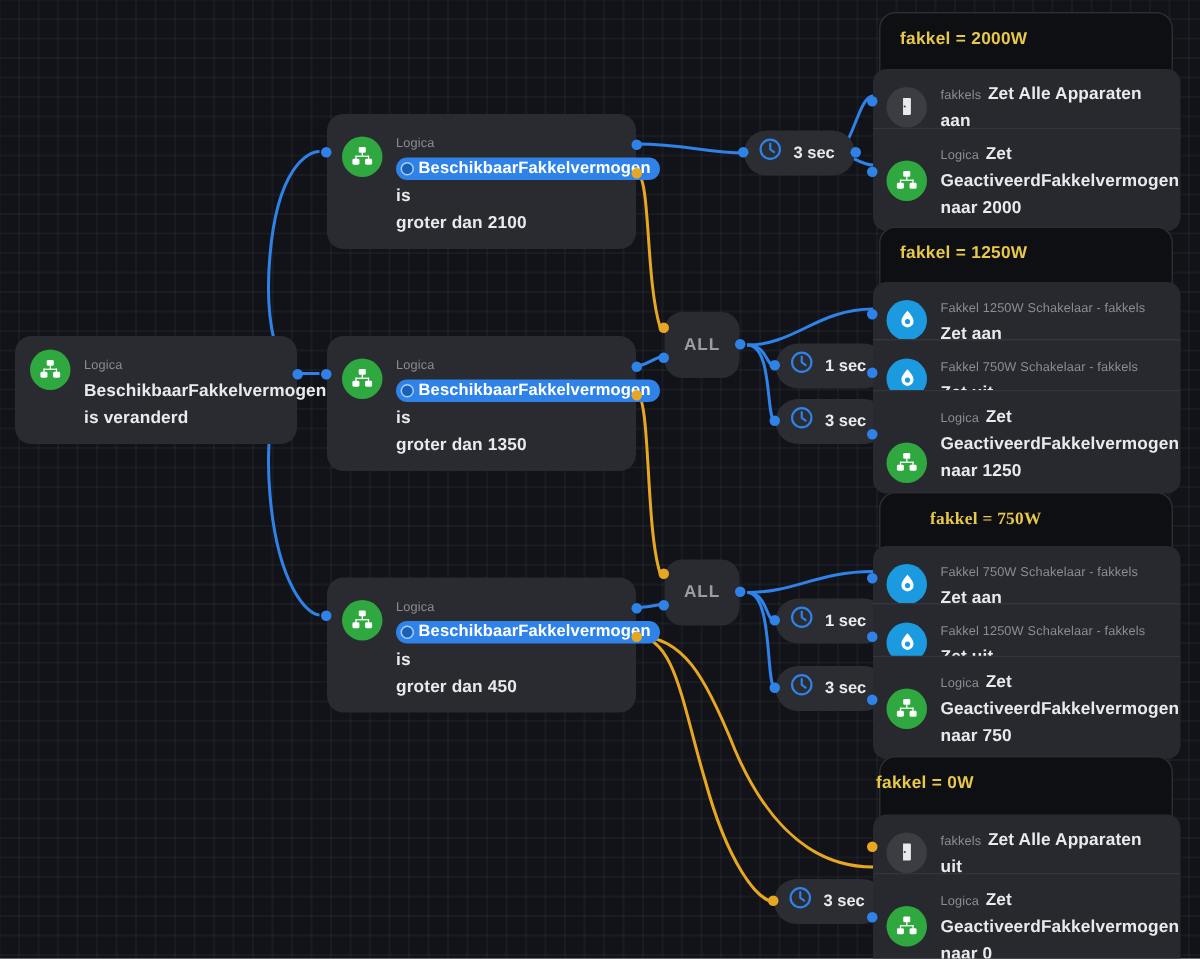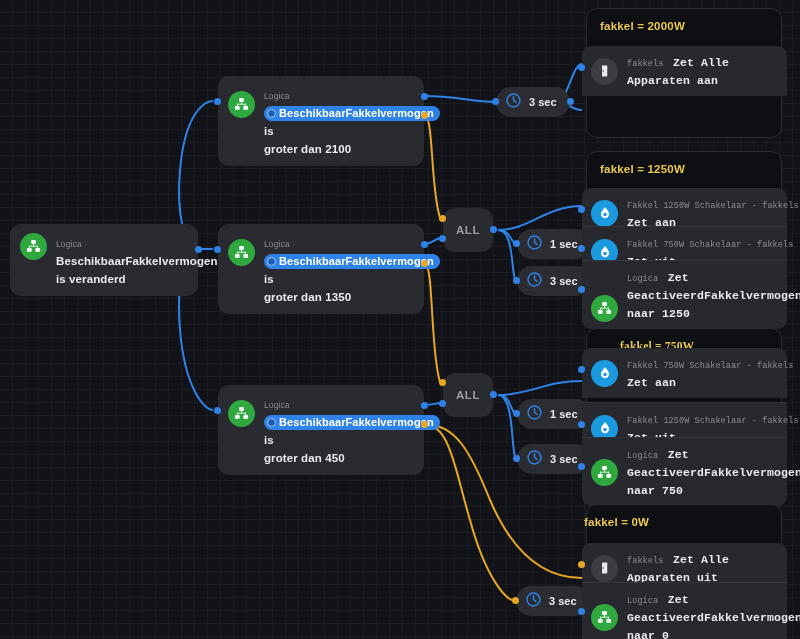--- a/index.html
+++ b/index.html
@@ -101,21 +101,20 @@
     position: absolute;
     font-size: 11.5px; font-weight: 700; color: #e8c84a;
     letter-spacing: .2px;
   }
   .action {
     position: absolute;
     background: #27292e;
     border-top: 1px solid #34363b;
     display: flex; align-items: center; gap: 9px;
     padding: 7px 11px 7px 9px;
-    font-family: Liberation Mono, monospace;
   }
   .action.first { border-radius: 9px 9px 0 0; border-top: none; }
   .action.last { border-radius: 0 0 9px 9px; }
 </style>
 </head>
 <body>
 
 <div id="canvas">
 
   <svg id="edges" viewBox="0 0 800 639">
@@ -362,20 +361,38 @@
         <circle cx="5.9" cy="8" r="0.8" fill="#3b3d42"></circle>
       </svg>
     </span>
     <span class="node-text">
       <span class="node-sub">fakkels</span>
       <span class="node-title">Zet Alle Apparaten aan</span>
     </span>
     <span class="port port-blue" style="left:-4px; top:18px;"></span>
   </div>
 
+  <div class="action last" style="left:582px; top:85px; width:205px;">
+    <span class="node-icon ic-green">
+      <svg width="15" height="15" viewBox="0 0 16 16" fill="#fff">
+        <rect x="5.5" y="1" width="5" height="4.2" rx="1"></rect>
+        <rect x="1" y="9.5" width="5" height="4.2" rx="1"></rect>
+        <rect x="10" y="9.5" width="5" height="4.2" rx="1"></rect>
+        <rect x="7.6" y="5" width="0.9" height="2.6"></rect>
+        <rect x="3.3" y="7.2" width="9.4" height="0.9"></rect>
+        <rect x="3.1" y="7.2" width="0.9" height="2.5"></rect>
+        <rect x="12" y="7.2" width="0.9" height="2.5"></rect>
+      </svg>
+    </span>
+    <span class="node-text">
+      <span class="node-sub">Logica</span>
+      <span class="node-title">Zet GeactiveerdFakkelvermogen naar 2000</span>
+    </span>
+    <span class="port port-blue" style="left:-4px; top:25px;"></span>
+  </div>
 
   <div class="group" style="left:586px; top:151px; width:196px; height:153px;"></div>
   <div class="group-label" style="left:600px; top:163px;">fakkel = 1250W</div>
 
   <div class="action first" style="left:582px; top:188px; width:205px;">
     <span class="node-icon ic-blue">
       <svg width="14" height="14" viewBox="0 0 16 16" fill="#fff">
         <path d="M8 1.4c3 3.4 4.6 5.5 4.6 7.9A4.6 4.6 0 0 1 8 14a4.6 4.6 0 0 1-4.6-4.7c0-2.4 1.6-4.5 4.6-7.9z"></path>
         <circle cx="8" cy="9.6" r="2" fill="#1b9ae0"></circle>
       </svg>
@@ -416,21 +433,21 @@
     <span class="node-text">
       <span class="node-sub">Logica</span>
       <span class="node-title">Zet GeactiveerdFakkelvermogen naar 1250</span>
     </span>
     <span class="port port-blue" style="left:-4px; top:25px;"></span>
   </div>
 
   <div class="group" style="left:586px; top:328px; width:196px; height:153px;"></div>
   <div class="group-label" style="left:620px; top:340px;font-family:Liberation Serif, serif;">fakkel = 750W</div>
 
-  <div class="action first" style="left:582px; top:348px; width:205px;">
+  <div class="action first" style="left:582px; top:364px; width:205px;">
     <span class="node-icon ic-blue">
       <svg width="14" height="14" viewBox="0 0 16 16" fill="#fff">
         <path d="M8 1.4c3 3.4 4.6 5.5 4.6 7.9A4.6 4.6 0 0 1 8 14a4.6 4.6 0 0 1-4.6-4.7c0-2.4 1.6-4.5 4.6-7.9z"></path>
         <circle cx="8" cy="9.6" r="2" fill="#1b9ae0"></circle>
       </svg>
     </span>
     <span class="node-text">
       <span class="node-sub">Fakkel 750W Schakelaar - fakkels</span>
       <span class="node-title">Zet aan</span>
     </span>

